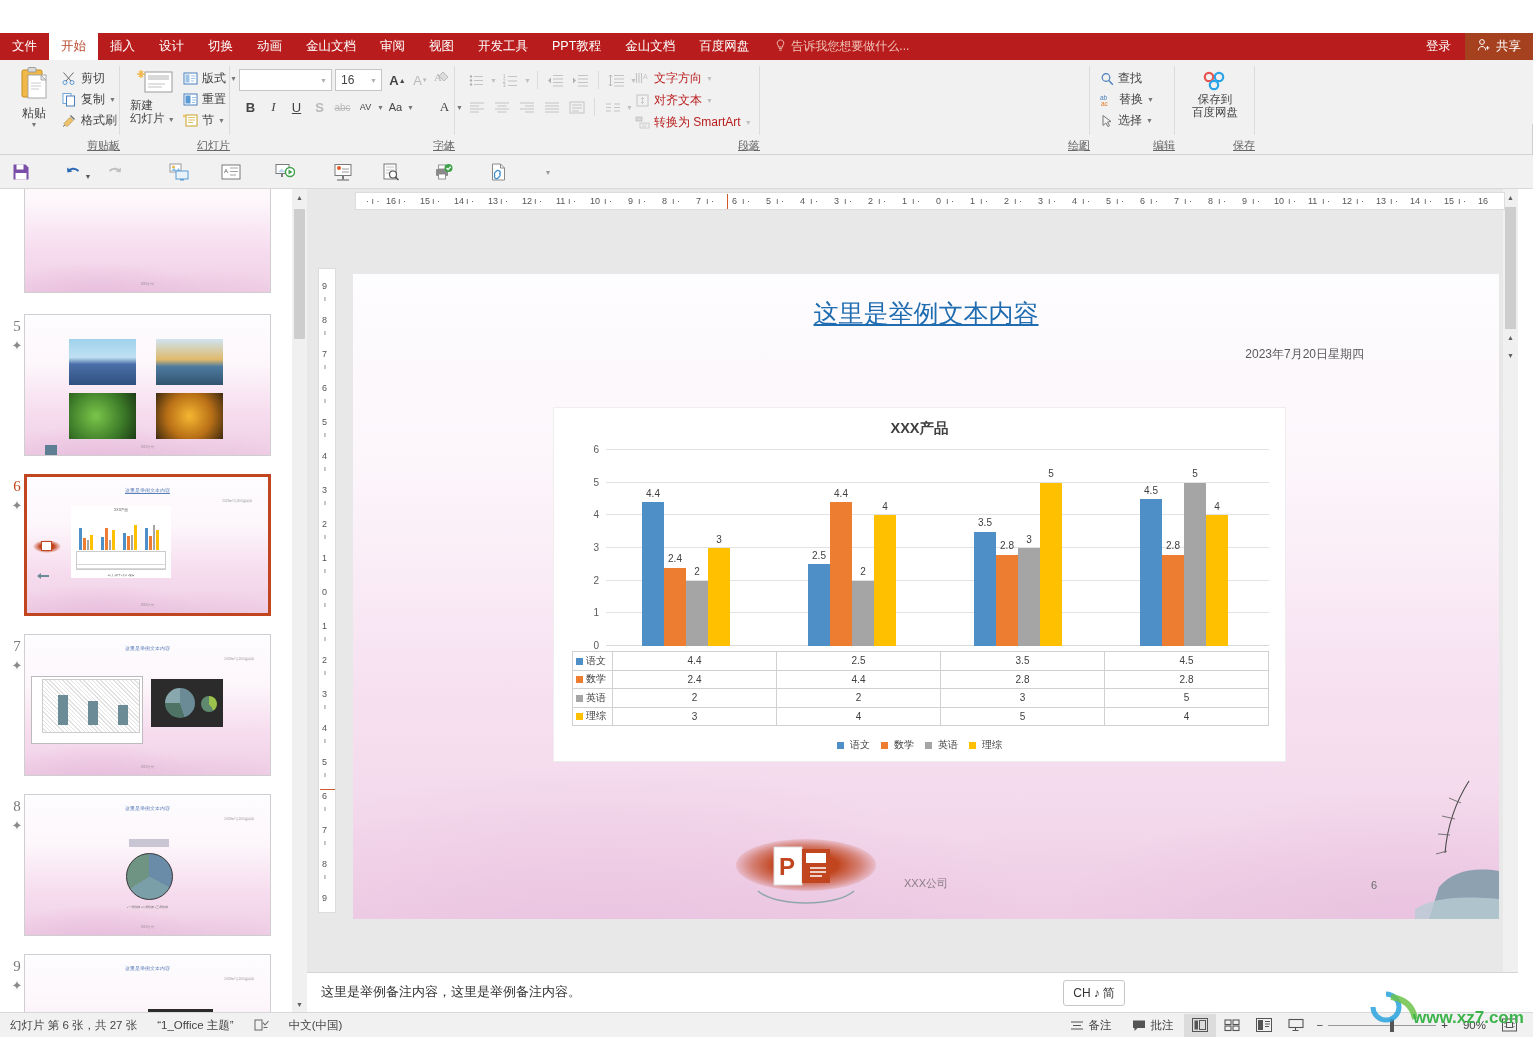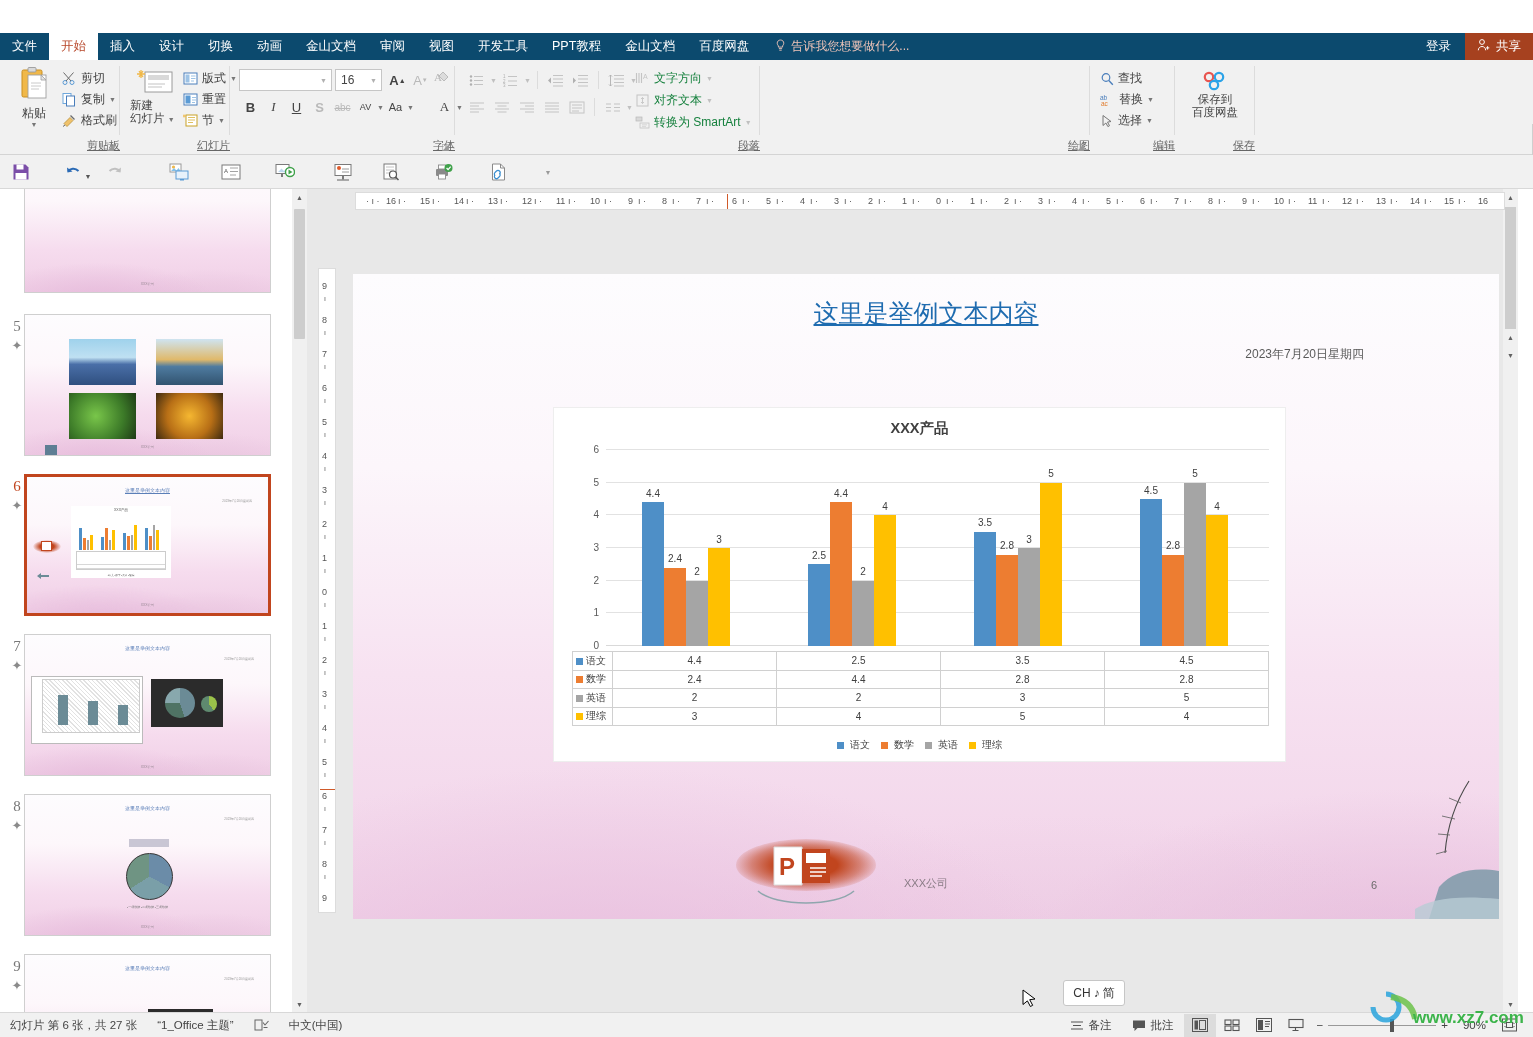--- a/index.html
+++ b/index.html
@@ -22,21 +22,21 @@
   .win-btns { position:absolute; right:0; top:0; height:33px; display:flex; align-items:center; }
   .win-btn {
     width:46px; height:33px; display:flex; align-items:center; justify-content:center;
     color:#fff; font-size:13px; cursor:default;
   }
   .win-btn svg { display:block; }
 
   
   .menubar {
     position:absolute; left:0; top:33px; width:1533px; height:27px;
-    background:#0c4a6e; color:#fff; display:flex; align-items:stretch;
+    background:#b91c1c; color:#fff; display:flex; align-items:stretch;
   }
   .menu-item {
     padding:0 12px; height:27px; line-height:27px; font-size:12.5px;
     color:#fff; white-space:nowrap; cursor:default;
   }
   .menu-item.active { background:#fff; color:#b7472a; }
   .menu-tell {
     display:flex; align-items:center; gap:5px; margin-left:14px;
     color:#f0c5b9; font-size:12px; white-space:nowrap;
   }
@@ -54,21 +54,21 @@
   }
   .rgroup { position:absolute; top:0; height:95px; }
   .rgroup .glabel {
     position:absolute; bottom:2px; left:0; width:100%;
     text-align:right; font-size:11px; color:#666;text-decoration:underline;
   }
   .rgroup .gsep { position:absolute; right:0; top:6px; bottom:20px; width:1px; background:#dcdcdc; }
   .dlg { position:absolute; bottom:3px; right:4px; width:10px; height:10px; color:#999; font-size:9px; }
 
   .lbl { font-size:12px; color:#444; white-space:nowrap; }
-  .lbl.dim { color:#15803d; }
+  .lbl.dim { color:#b91c1c; }
   .cmd { display:flex; align-items:center; gap:4px; cursor:default; }
   .caret { font-size:7px; color:#777; }
   .caret.dim { color:#c0c0c0; }
 
   
   .paste-btn { position:absolute; left:8px; top:6px; width:52px; text-align:center; }
   .paste-ico { width:34px; height:38px; margin:0 auto; position:relative; }
   .paste-lbl { font-size:12px; color:#444; margin-top:1px; }
   .stack-col { position:absolute; }
   .stack-col .cmd { height:21px; }
@@ -1104,20 +1104,23 @@
     <span class="tick" style="left:1px;top:520px;width:16px;height:1px;background:#d05a2a;"></span>
     <span class="tick" style="left:3px;top:522px;">6</span>
     <span class="tick" style="left:5px;top:536px;font-size:7px;">ı</span>
     <span class="tick" style="left:3px;top:556px;">7</span>
     <span class="tick" style="left:5px;top:570px;font-size:7px;">ı</span>
     <span class="tick" style="left:3px;top:590px;">8</span>
     <span class="tick" style="left:5px;top:604px;font-size:7px;">ı</span>
     <span class="tick" style="left:3px;top:624px;">9</span>
   </div>
 
+  <div class="notes">
+    <span>这里是举例备注内容，这里是举例备注内容。</span>
+  </div>
 
   <div class="imeind">
     <span>CH</span>
     <span>♪</span>
     <span>简</span>
   </div>
 
   <div class="statusbar">
     <div class="sb-item">幻灯片 第 6 张，共 27 张</div>
     <div class="sb-item">“1_Office 主题”</div>

